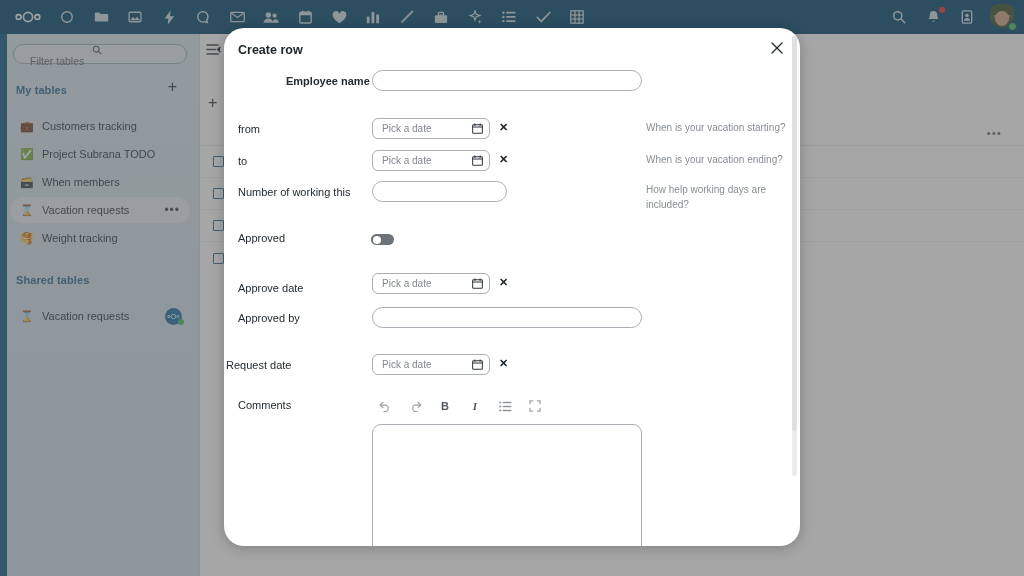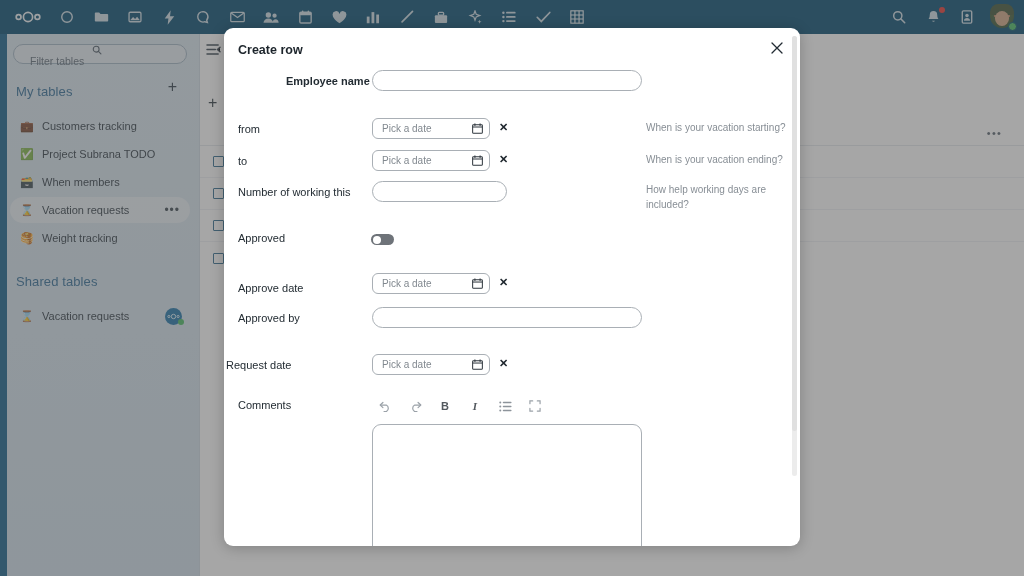--- a/index.html
+++ b/index.html
@@ -61,21 +61,21 @@
     border: 1px solid #9fb3c2; border-radius: 12px; background: rgba(255,255,255,0.32);
     display: flex; align-items: center; padding: 0 8px; flex-direction: column;
   }
   .filter-box .mag { margin-right: 6px; color: #4c5a66; display: flex; }
   .filter-box input {
     border: none; outline: none; background: transparent;
     font-family: "Liberation Sans", sans-serif; font-size: 10.5px; color: #3c4a55; width: 140px;
   }
   .filter-box input::placeholder { color: #5d6b77; }
   .sect-head {
-    position: absolute; left: 16px; font-size: 13px; font-weight: normal; color: #2d6a95;
+    position: absolute; left: 16px; font-size: 11px; font-weight: bold; color: #2d6a95;
     letter-spacing: .1px;
   }
   .sect-plus {
     position: absolute; right: 22px; font-size: 16px; color: #2d3b47; line-height: 1;
     font-weight: 500;
   }
   .side-item {
     position: absolute; left: 10px; width: 180px; height: 26px;
     display: flex; align-items: center; border-radius: 13px; padding-left: 8px;
     font-size: 11px; color: #2b3740;
@@ -119,21 +119,21 @@
 
   
   .overlay {
     position: absolute; left: 0; top: 0; width: 1024px; height: 576px;
     background: rgba(85,85,85,0.52); z-index: 20;
   }
 
   
   .modal {
     position: absolute; left: 224px; top: 28px; width: 576px; height: 518px;
-    background: #ffffff; border-radius: 9px; z-index: 30; overflow: hidden;
+    background: #ffffff; border-radius: 20px; z-index: 30; overflow: hidden;
     box-shadow: 0 2px 14px rgba(0,0,0,0.22);
   }
   .modal-close {
     position: absolute; right: 12px; top: 9px; width: 22px; height: 22px;
     display: flex; align-items: center; justify-content: center; color: #222b33;
   }
   .modal-title {
     position: absolute; left: 14px; top: 15px; font-size: 12.5px; font-weight: bold; color: #1c242b;
   }
   .modal-scroll-track {

